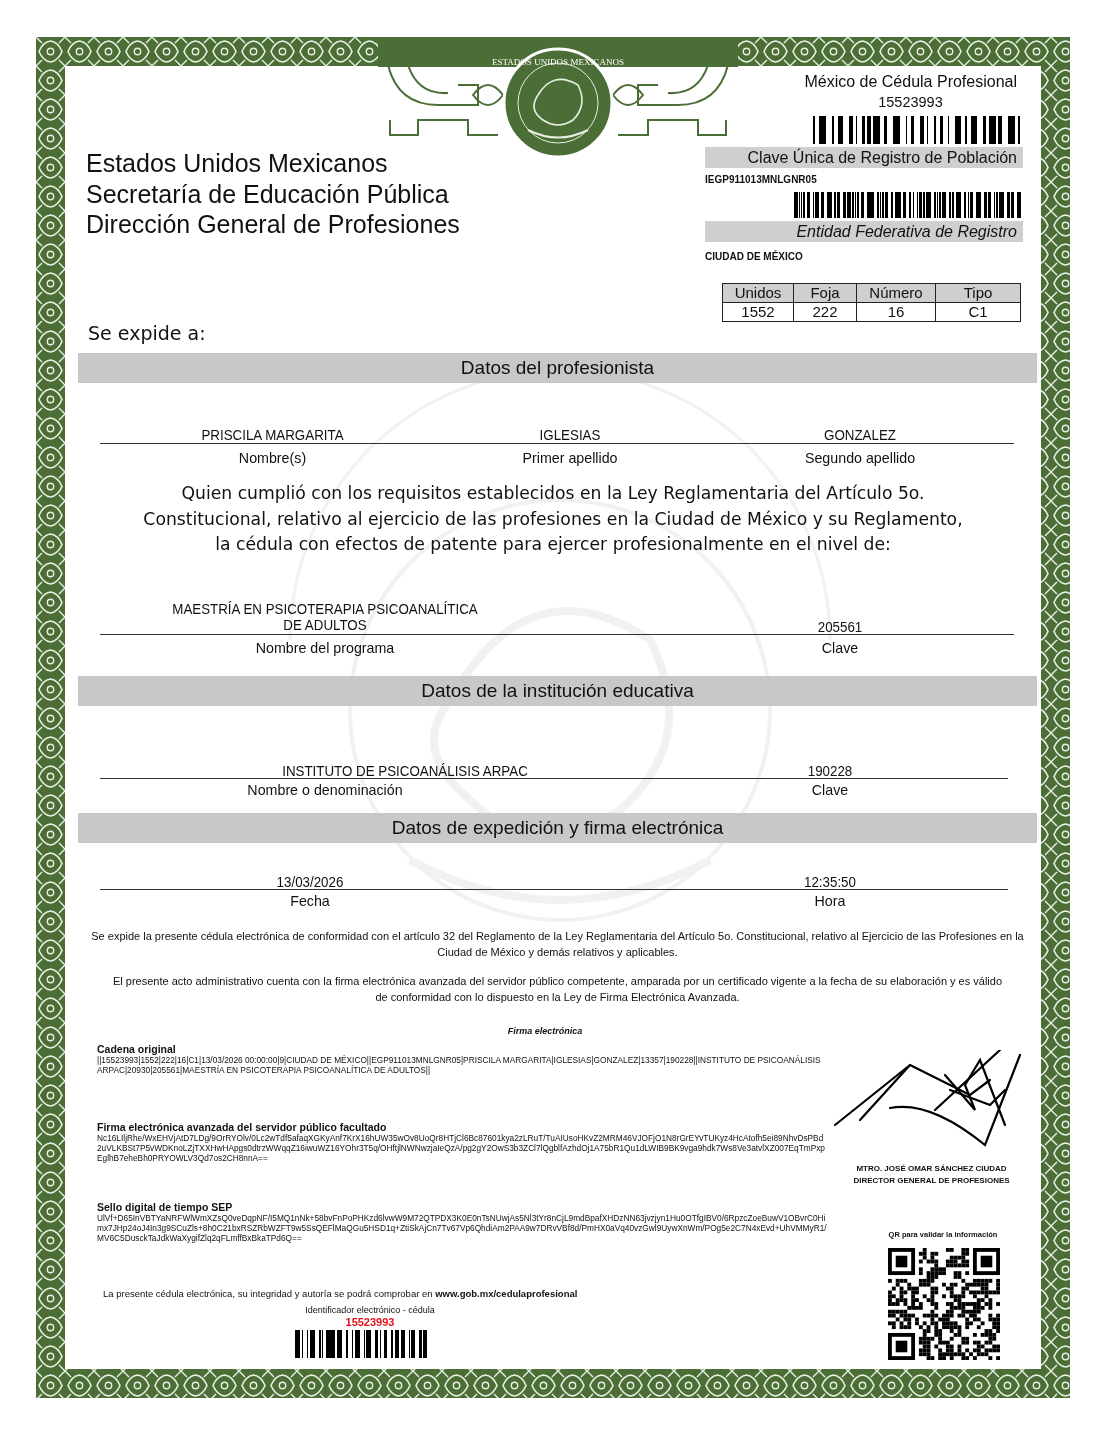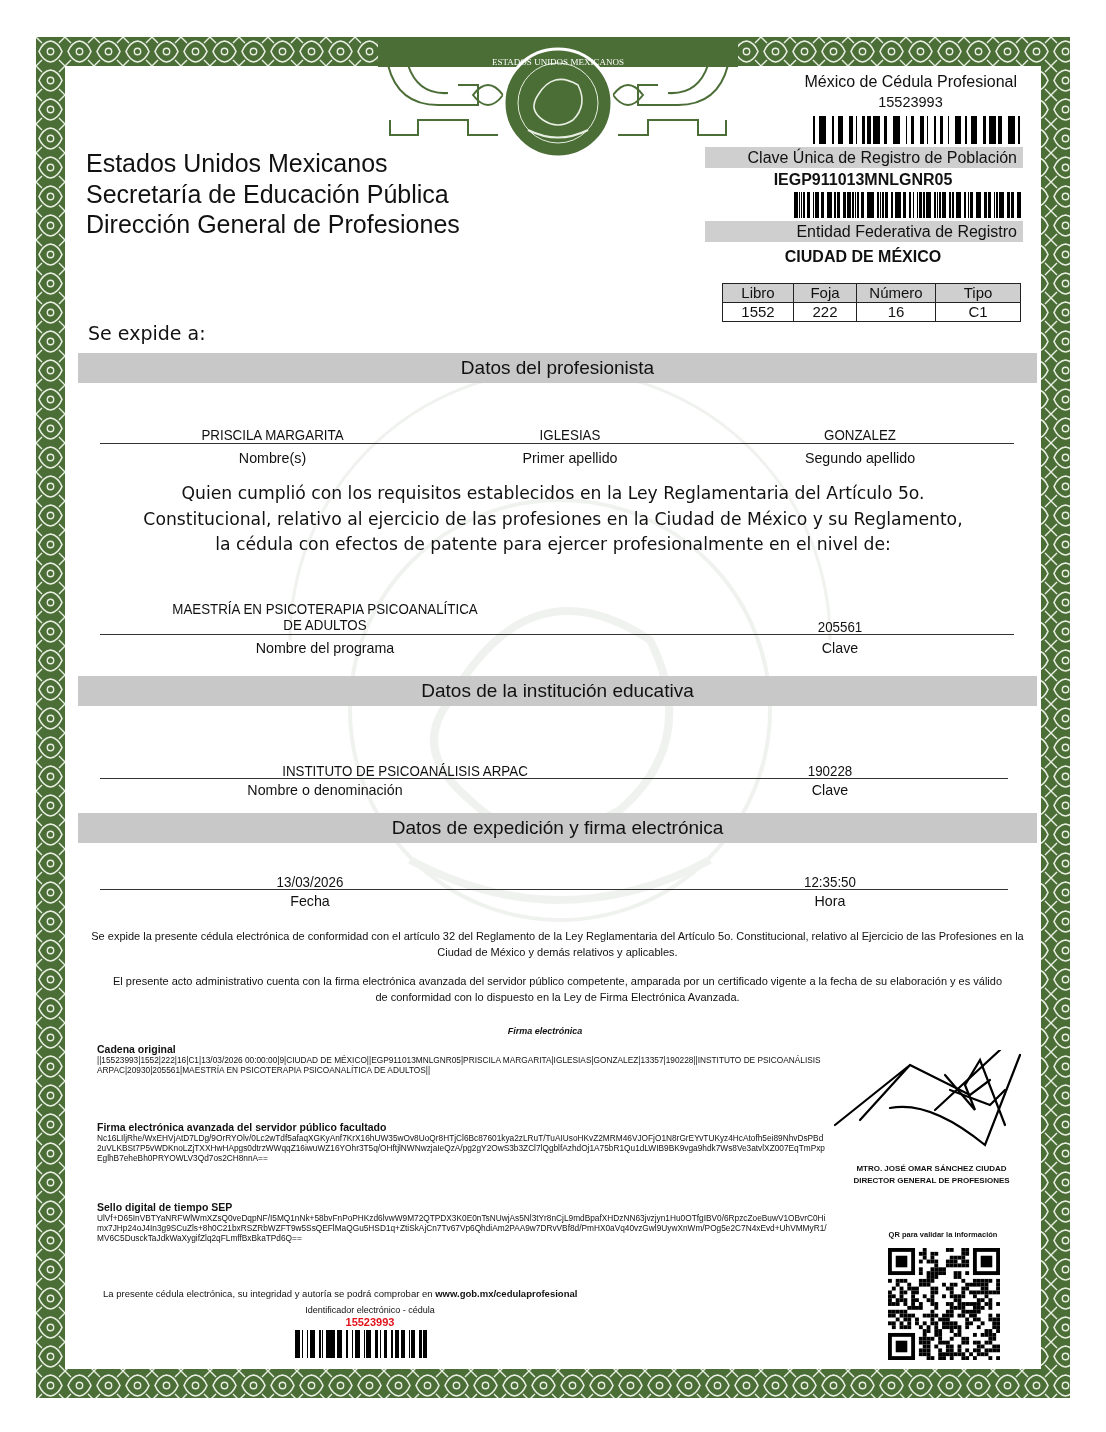--- a/index.html
+++ b/index.html
@@ -8,21 +8,21 @@
   
   .border-frame{position:absolute;left:36px;top:37px;width:1034px;height:1361px;box-sizing:border-box;border:29px solid #4b6d36;
     background:transparent;}
   .border-pattern{position:absolute;left:36px;top:37px;width:1034px;height:1361px;box-sizing:border-box;pointer-events:none;}
   .watermark{position:absolute;left:230px;top:380px;width:660px;height:560px;opacity:0.09;pointer-events:none;}
   
   .titles{left:86px;top:148px;font-size:25px;line-height:30.5px;color:#111;}
   .titles div{white-space:nowrap;}
   .right-box{left:705px;top:70px;width:318px;}
   .rb-label{font-size:16px;text-align:right;padding-right:6px;line-height:20px;}
-  .rb-value{font-size:16px;text-align:center;padding-right:2px;line-height:20px;}
+  .rb-value{font-size:10px;text-align:left;padding-right:2px;line-height:20px;}
   .rb-value.bold{font-weight:bold;}
   .rb-gray{background:#cfcfcf;font-size:16px;text-align:right;padding-right:6px;height:21px;line-height:21px;}
   .barcode{display:flex;justify-content:flex-end;height:30px;align-items:stretch;gap:0;}
   .barcode span{display:inline-block;background:#000;}
   .reg-table{position:absolute;left:722px;top:283px;border-collapse:collapse;font-size:15px;}
   .reg-table td{border:1px solid #222;text-align:center;padding:0;height:18px;line-height:18px;}
   .reg-table tr.hdr td{background:#cfcfcf;}
   .reg-table td.c1{width:70px}.reg-table td.c2{width:62px}.reg-table td.c3{width:78px}.reg-table td.c4{width:84px}
   .se-expide{left:88px;top:322px;font-family:"DejaVu Sans",sans-serif;font-size:19px;color:#111;}
   .section-bar{position:absolute;left:78px;width:959px;height:30px;background:#c8c8c8;text-align:center;font-size:19px;line-height:30px;color:#111;}
@@ -186,28 +186,28 @@
       <span style="width: 1px; margin-right: 1px;"></span>
       <span style="width: 2px; margin-right: 1px;"></span>
       <span style="width: 3px; margin-right: -1px;"></span>
       <span style="width: 3px; margin-right: 3px;"></span>
       <span style="width: 3px; margin-right: 1px;"></span>
       <span style="width: 3px; margin-right: 3px;"></span>
       <span style="width: 1px; margin-right: 0px;"></span>
       <span style="width: 1px; margin-right: 0px;"></span>
       <span style="width: 2px; margin-right: 2px;"></span>
     </div>
-  <div class="rb-gray" style="margin-top:3px;">Entidad Federativa de Registro</div>
+  <div class="rb-gray" style="margin-top:3px;font-style:italic;">Entidad Federativa de Registro</div>
   <div class="rb-value bold" style="margin-top:5px;">CIUDAD DE MÉXICO</div>
 </div>
 
 <table class="reg-table">
   <tbody>
       <tr class="hdr">
-    <td class="c1">Libro</td>
+    <td class="c1">Unidos</td>
     <td class="c2">Foja</td>
     <td class="c3">Número</td>
     <td class="c4">Tipo</td>
   </tr>
   <tr>
     <td>1552</td>
     <td>222</td>
     <td>16</td>
     <td>C1</td>
   </tr>

